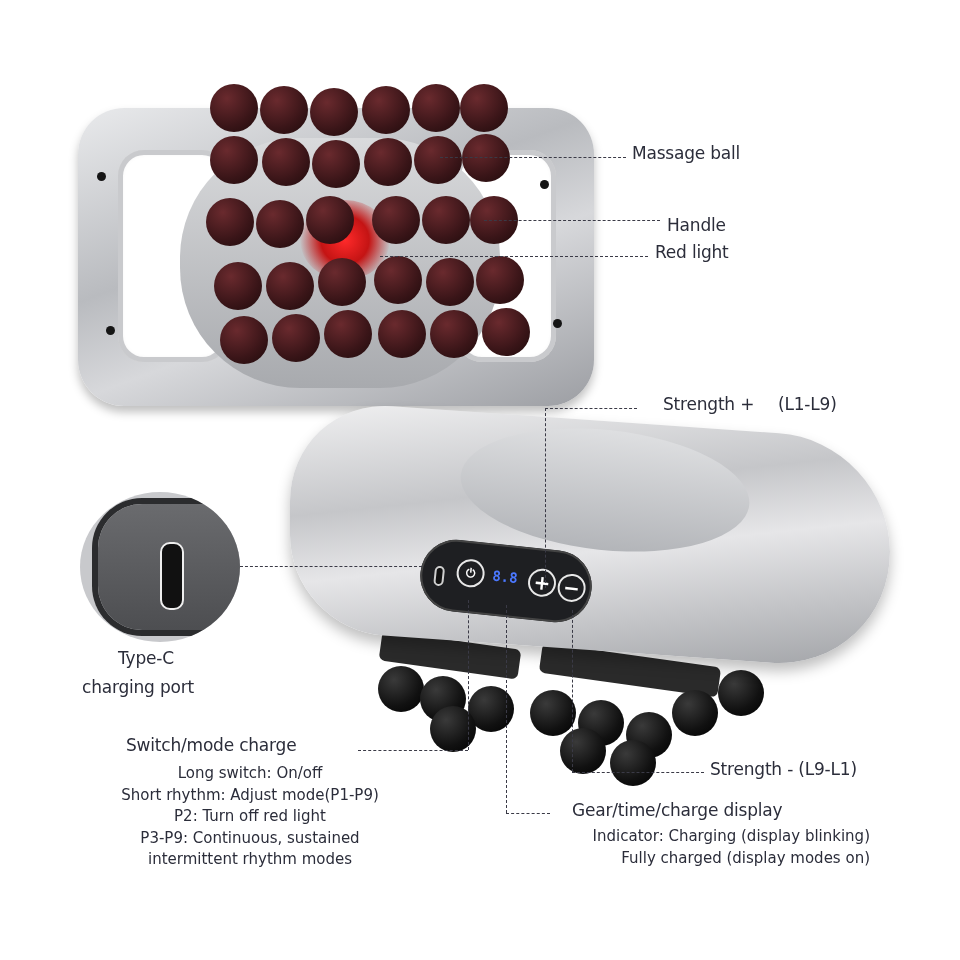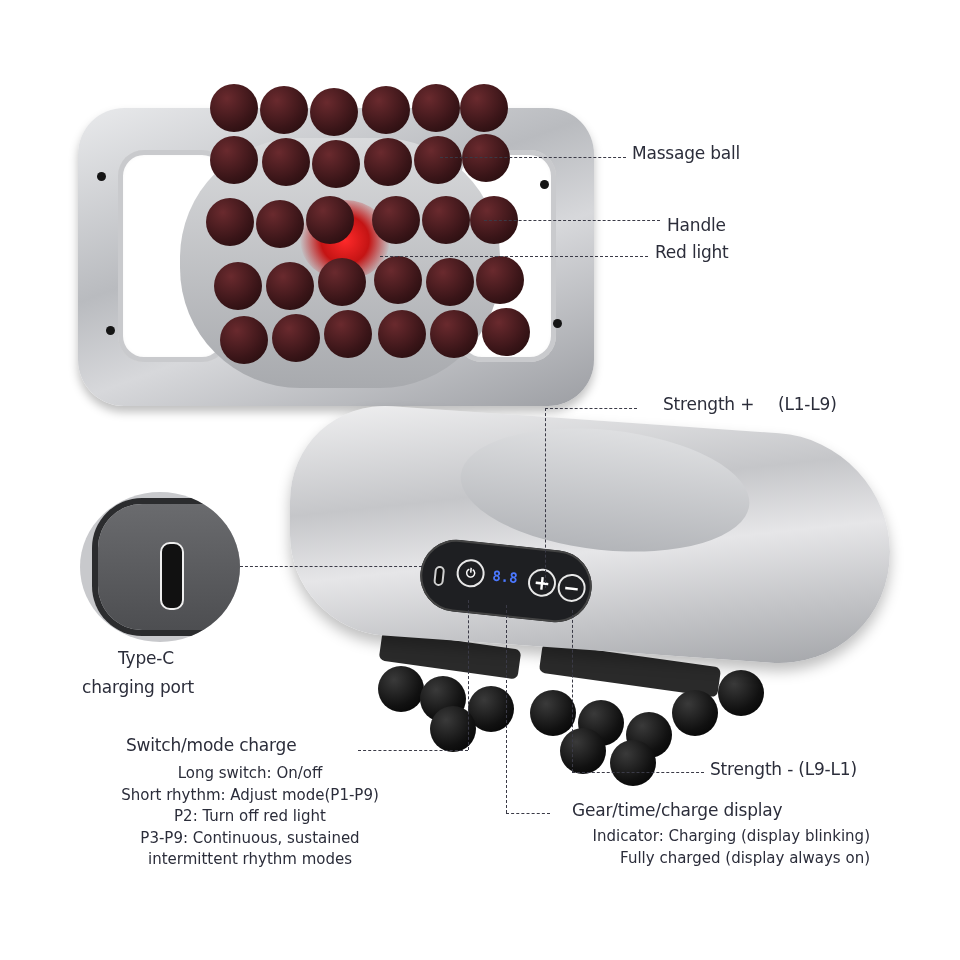--- a/index.html
+++ b/index.html
@@ -149,14 +149,14 @@
 
 <div class="dash-v" style="left:572px;top:610px;height:162px;"></div>
 <div class="dash-h" style="left:572px;top:772px;width:132px;"></div>
 <div class="lbl" style="left:710px;top:759px;">Strength - (L9-L1)</div>
 
 <div class="dash-v" style="left:506px;top:605px;height:208px;"></div>
 <div class="dash-h" style="left:506px;top:813px;width:44px;"></div>
 <div class="lbl" style="left:556px;top:800px;margin-left:16px;">Gear/time/charge display</div>
 <div class="sub" style="left:540px;top:826px;width:330px;text-align:right;">
   <div>Indicator: Charging (display blinking)</div>
-  <div>Fully charged (display always on)</div>
+  <div>Fully charged (display modes on)</div>
 </div>
 
 </body></html>

